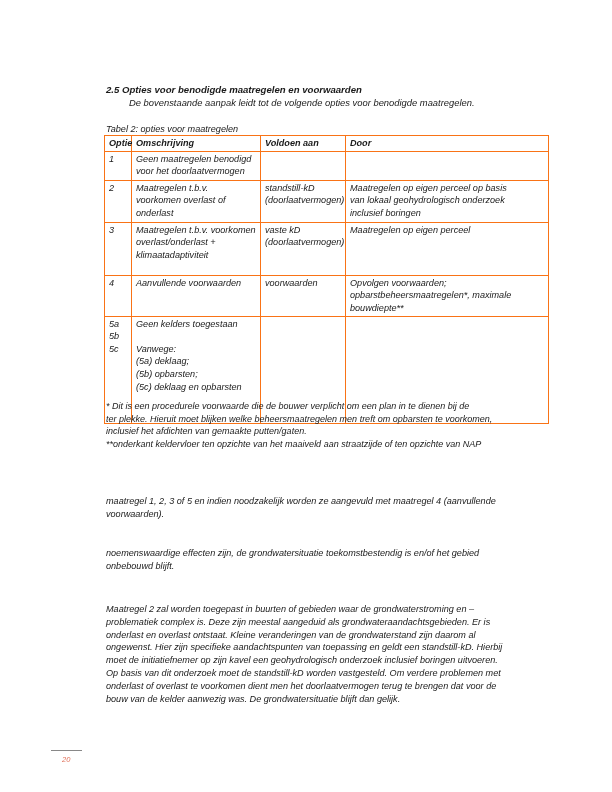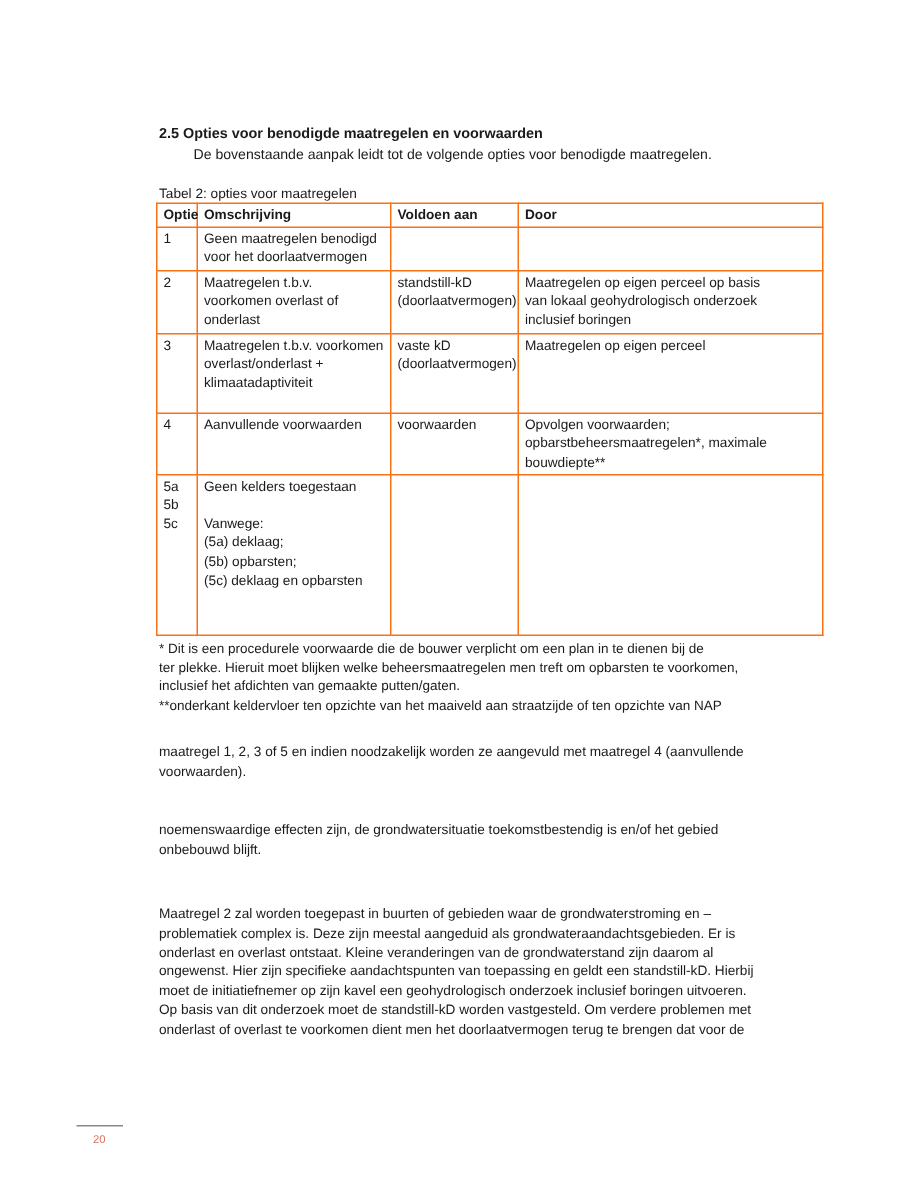--- a/index.html
+++ b/index.html
@@ -1,35 +1,35 @@
 <!DOCTYPE html>
 <html><head>
 <meta charset="utf-8">
 <style>
   html, body { margin: 0; padding: 0; background: #ffffff; }
   body { width: 612px; height: 792px; position: relative; overflow: hidden;
          font-family: "Liberation Sans", "DejaVu Sans", sans-serif; color: #1a1a1a; }
-  .page { position: absolute; left: 0; top: 0; width: 540px; height: 792px; }
+  .page { position: absolute; left: 0; top: 0; width: 540px; height: 792px; font-style: italic; }
   .heading { position: absolute; left: 106px; top: 84px; font-size: 9.6px; font-weight: bold; white-space: nowrap; }
   .intro { position: absolute; left: 106px; top: 97px; font-size: 9.4px; white-space: nowrap; padding-left: 23px; }
   .caption { position: absolute; left: 106px; top: 124px; font-size: 9.1px; white-space: nowrap; }
   table.opts { position: absolute; left: 104px; top: 135px; width: 445px; border-collapse: collapse;
                font-size: 9.1px; line-height: 12.6px; table-layout: fixed; }
   table.opts th, table.opts td { border: 1px solid #f97316; vertical-align: top; text-align: left;
                padding: 1px 4px; }
   table.opts th { font-weight: bold; padding-top: 1px; padding-bottom: 1px; }
   .c1 { width: 27px; } .c2 { width: 129px; } .c3 { width: 85px; }
   .r-h td, .r-h th { height: 12px; }
   .r1 td { height: 26px; }
   .r2 td { height: 39px; }
   .r3 td { height: 50px; }
   .r4 td { height: 38px; }
   .r5 td { height: 104px; }
   .stack span { display: block; }
-  .footnotes { position: absolute; left: 106px; top: 426px; width: 440px; font-size: 9.0px; line-height: 12.6px; }
+  .footnotes { position: absolute; left: 106px; top: 400px; width: 440px; font-size: 9.0px; line-height: 12.6px; }
   .footnotes div { white-space: nowrap; }
   .para { position: absolute; left: 106px; width: 445px; font-size: 9.1px; line-height: 12.8px; }
   .para div { white-space: nowrap; }
   .p1 { top: 495px; }
   .p2 { top: 547px; }
   .p3 { top: 603px; }
   .footer-rule { position: absolute; left: 51px; top: 750px; width: 31px; height: 1px; background: #888; }
   .page-num { position: absolute; left: 62px; top: 755px; font-size: 7.5px; color: #e0705a; }
 </style>
 </head>
@@ -157,18 +157,19 @@
   </div>
 
   <div class="para p3">
     <div>Maatregel 2 zal worden toegepast in buurten of gebieden waar de grondwaterstroming en –</div>
     <div>problematiek complex is. Deze zijn meestal aangeduid als grondwateraandachtsgebieden. Er is</div>
     <div>onderlast en overlast ontstaat. Kleine veranderingen van de grondwaterstand zijn daarom al</div>
     <div>ongewenst. Hier zijn specifieke aandachtspunten van toepassing en geldt een standstill-kD. Hierbij</div>
     <div>moet de initiatiefnemer op zijn kavel een geohydrologisch onderzoek inclusief boringen uitvoeren.</div>
     <div>Op basis van dit onderzoek moet de standstill-kD worden vastgesteld. Om verdere problemen met</div>
     <div>onderlast of overlast te voorkomen dient men het doorlaatvermogen terug te brengen dat voor de</div>
+    <div>bouw van de kelder aanwezig was. De grondwatersituatie blijft dan gelijk.</div>
   </div>
 
   <div class="footer-rule"></div>
   <div class="page-num">20</div>
 
 </div>
 
 </body></html>

